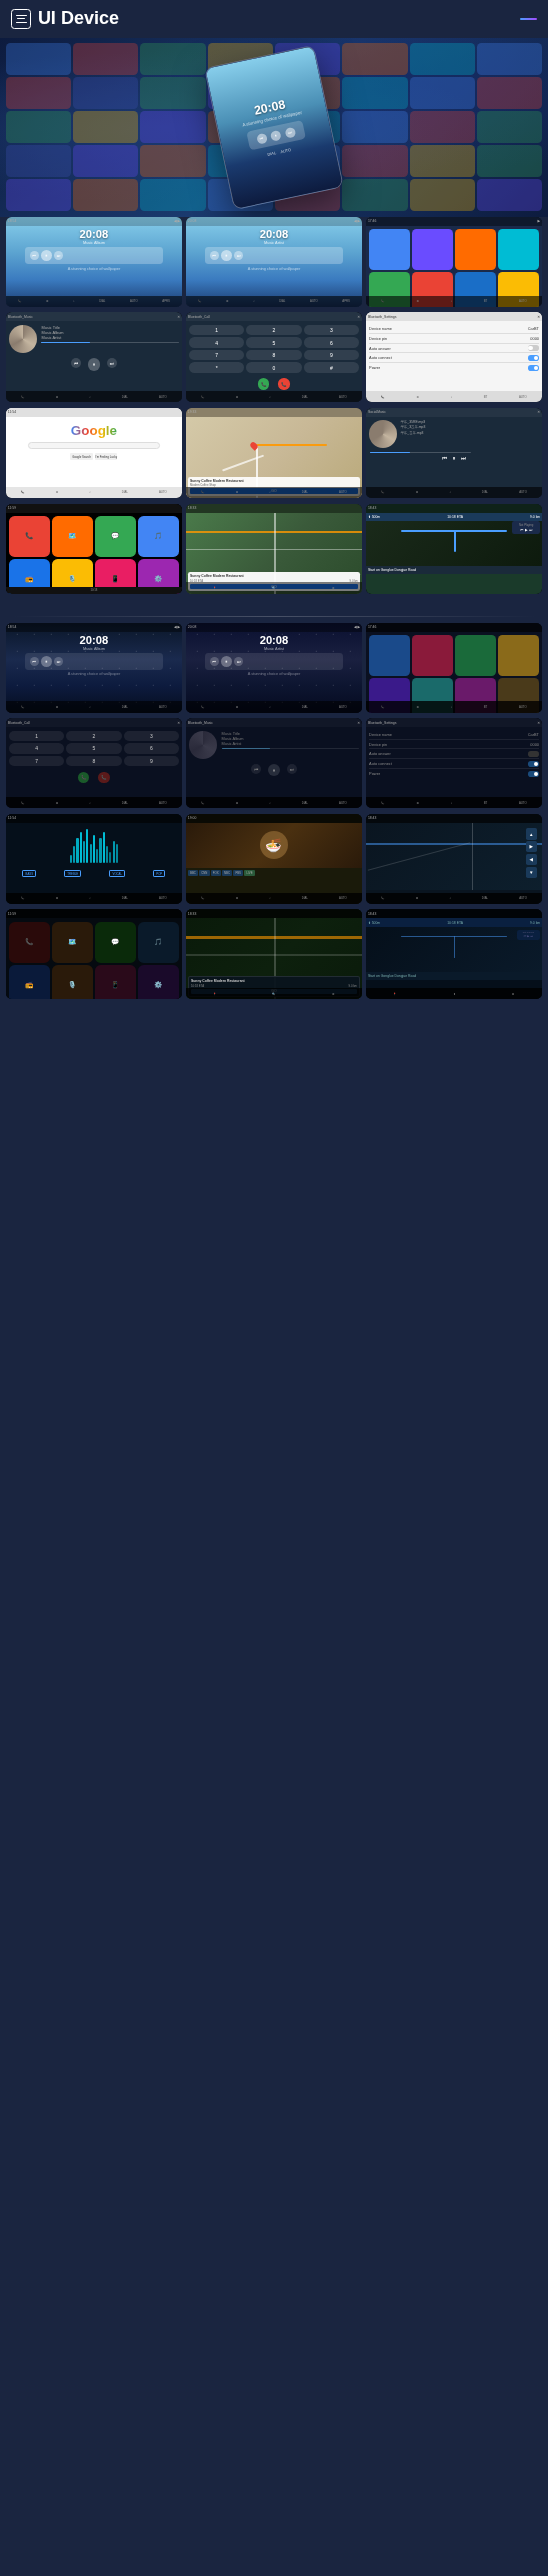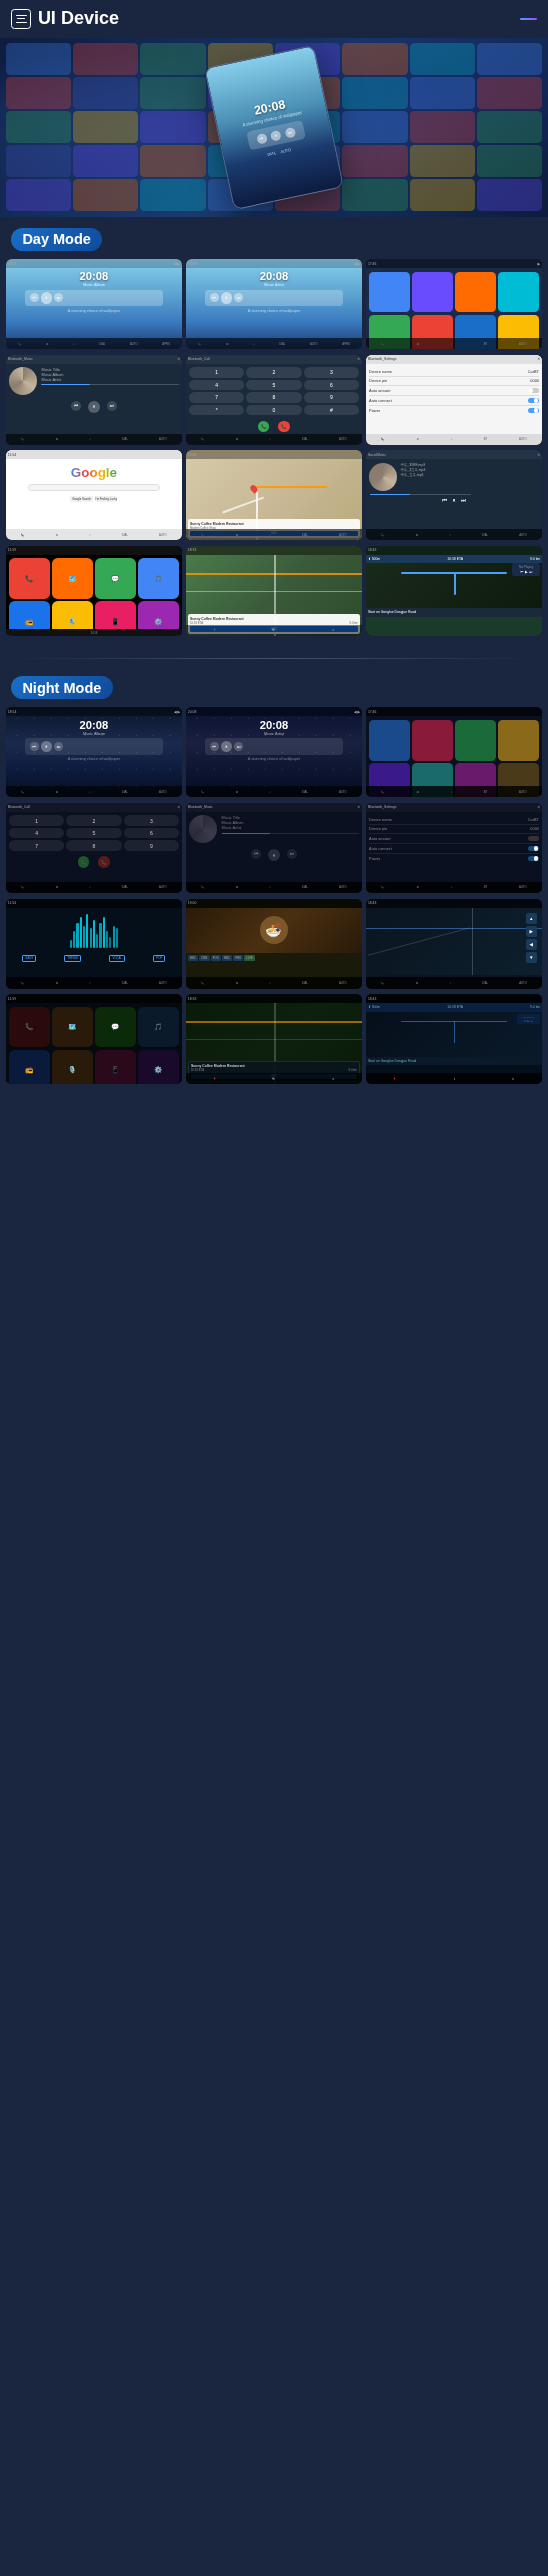--- a/index.html
+++ b/index.html
@@ -287,23 +287,20 @@
       </div>
       <div style="display:flex;gap:4.5px;margin-top:4.5px;">
         <span style="font-size:3.9px;color:rgba(255,255,255,0.7);">DIAL</span>
         <span style="font-size:3.9px;color:rgba(255,255,255,0.7);">AUTO</span>
       </div>
     </div>
   </div>
 </div>
 
 <div class="page-section">
-  <div class="section-label">
-    <span>Day Mode</span>
-  </div>
 
   <div class="screenshots-grid">
 
     <div class="screenshot-card">
       <div style="height:90px;background:linear-gradient(180deg,#87ceeb 0%,#5ba3d0 40%,#3a7abf 70%,#1a3a6e 100%);position:relative;border-radius:4.5px;overflow:hidden;">
         <div class="screen-header" style="background:rgba(0,0,0,0.2);">
           <span>18:54</span>
           <span>◀ ▶</span>
         </div>
         <div style="display:flex;flex-direction:column;align-items:center;padding:2.2px;">
@@ -658,23 +655,20 @@
           </div>
         </div>
       </div>
     </div>
   </div>
 </div>
 
 <div class="divider"></div>
 
 <div class="page-section">
-  <div class="section-label">
-    <span>Night Mode</span>
-  </div>
 
   <div class="screenshots-grid">
 
     <div class="screenshot-card">
       <div style="height:90px;background:linear-gradient(180deg,#0a1628 0%,#1a2a4e 40%,#0d1b3e 70%,#050d1e 100%);position:relative;border-radius:4.5px;overflow:hidden;">
         <div class="stars"></div>
         <div class="screen-header" style="background:rgba(0,0,0,0.4);">
           <span>18:54</span>
           <span>◀ ▶</span>
         </div>

